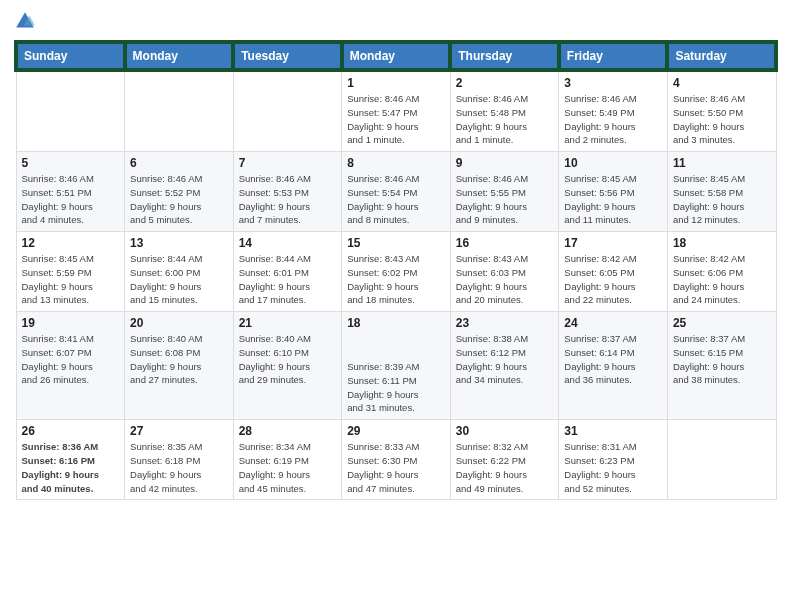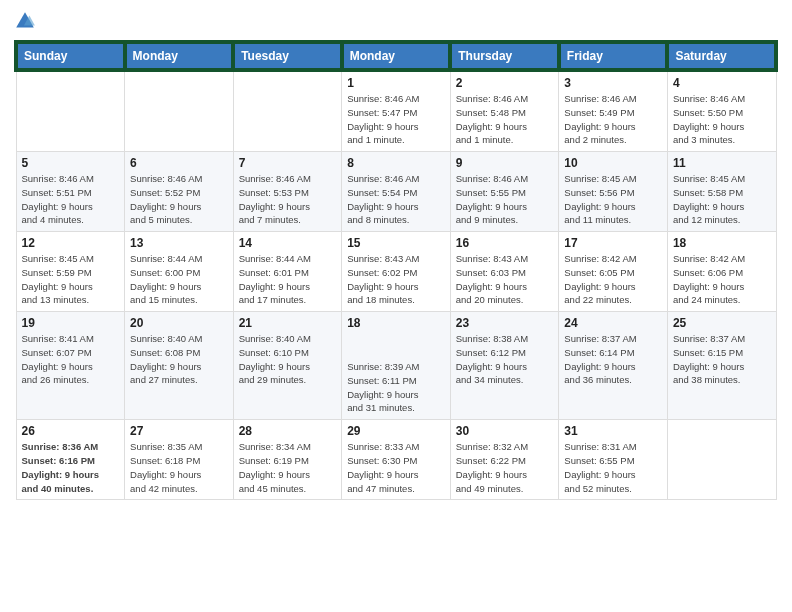--- a/index.html
+++ b/index.html
@@ -352,21 +352,21 @@
           <td>
             <span class="day-number">30</span>
             <div class="day-info" style="white-space: pre-line;">Sunrise: 8:32 AM
 Sunset: 6:22 PM
 Daylight: 9 hours
 and 49 minutes.</div>
           </td>
           <td>
             <span class="day-number">31</span>
             <div class="day-info" style="white-space: pre-line;">Sunrise: 8:31 AM
-Sunset: 6:55 PM
+Sunset: 6:23 PM
 Daylight: 9 hours
 and 52 minutes.</div>
           </td>
           <td class="empty-cell"></td>
         </tr>
       </tbody>
   </table>
 </div>
 
 </body></html>

